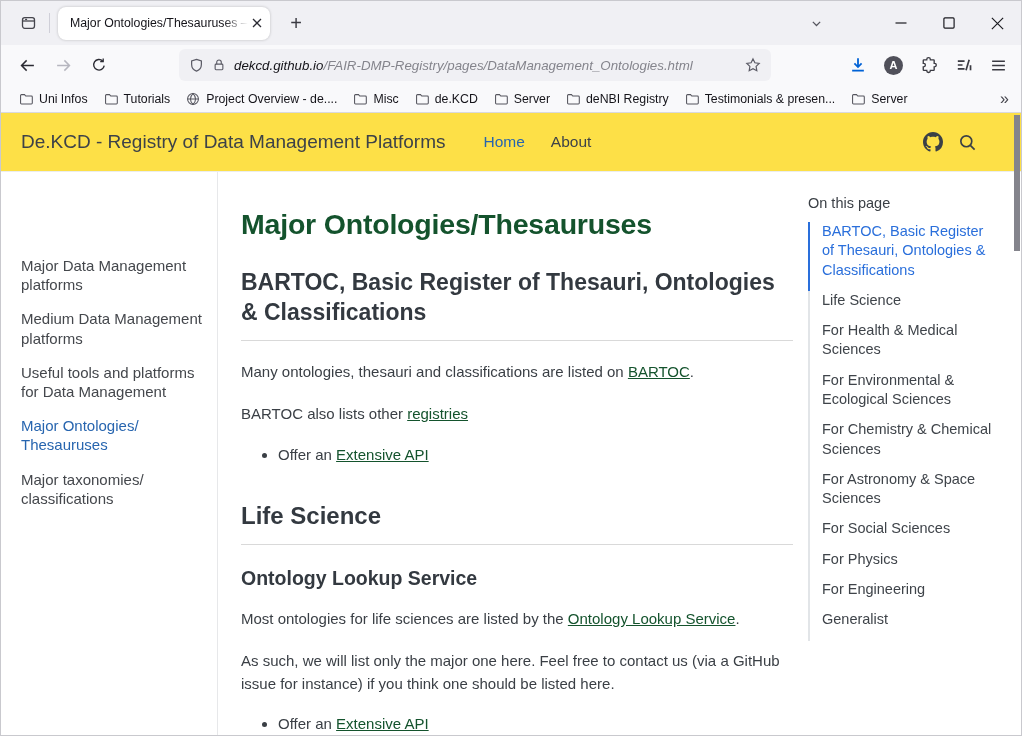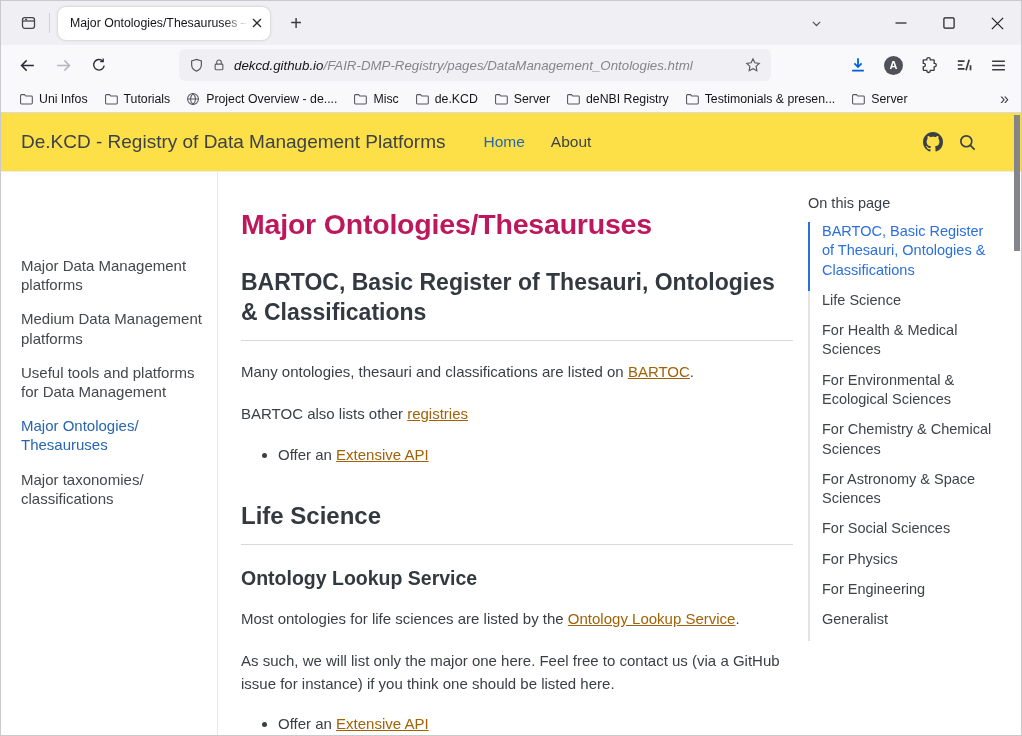--- a/index.html
+++ b/index.html
@@ -53,30 +53,30 @@
   .site-nav .home { color:#2765af; }
   .site-nav .about { color:#3d4248; }
   .header-icons { margin-left:auto; display:flex; gap:15px; align-items:center; color:#3a4046; }
 
   .site-body { flex:1; display:flex; overflow:hidden; }
   .left-nav { width:217px; border-right:1px solid #e7e8ea; padding:84px 0 0 20px; box-sizing:border-box; flex:0 0 auto; }
   .left-nav .item { width:182px; font-size:15px; line-height:1.28; color:#44474c; margin-bottom:15px; }
   .left-nav .item.active { color:#2765af; }
 
   .main { width:552px; margin-left:23px; flex:0 0 auto; color:#3a3f45; }
-  .main h1 { font-size:28.5px; margin:36px 0 0; color:#be185d; letter-spacing:-0.2px; }
+  .main h1 { font-size:28.5px; margin:36px 0 0; color:#14532d; letter-spacing:-0.2px; }
   .main h2 { font-size:23px; color:#333940; margin:26px 0 0; line-height:1.32; }
   .main h2.life { margin-top:34px; font-size:24px; }
   .main h3 { font-size:19.5px; color:#333940; margin:22px 0 0; }
   .main .rule { border:none; border-top:1px solid #d9d9d9; margin:12px 0 0; }
   .main p { font-size:15px; line-height:1.5; margin:20px 0 0; }
   .main p.tight { margin-top:18px; }
   .main ul { margin:18px 0 0; padding-left:37px; font-size:15px; }
   .main li { line-height:1.5; }
-  .main a { color:#a16207; text-decoration:underline; }
+  .main a { color:#14532d; text-decoration:underline; }
 
   .toc { margin-left:15px; padding-top:23px; width:195px; box-sizing:border-box; }
   .toc-title { font-size:14.5px; color:#3a3f45; margin:0 0 11px; }
   .toc ul { list-style:none; margin:0; padding:0; }
   .toc li { border-left:2px solid #e2e5e8; padding:0 0 11px 12px; font-size:14.5px; line-height:1.33; color:#3f444a; width:172px; }
   .toc li.active { border-left-color:#2a6fdb; color:#2a6fdb; }
 
   .scroll-thumb { position:absolute; right:1px; top:2px; width:6px; height:136px; background:#84848c; }
 
   svg { display:block; }

